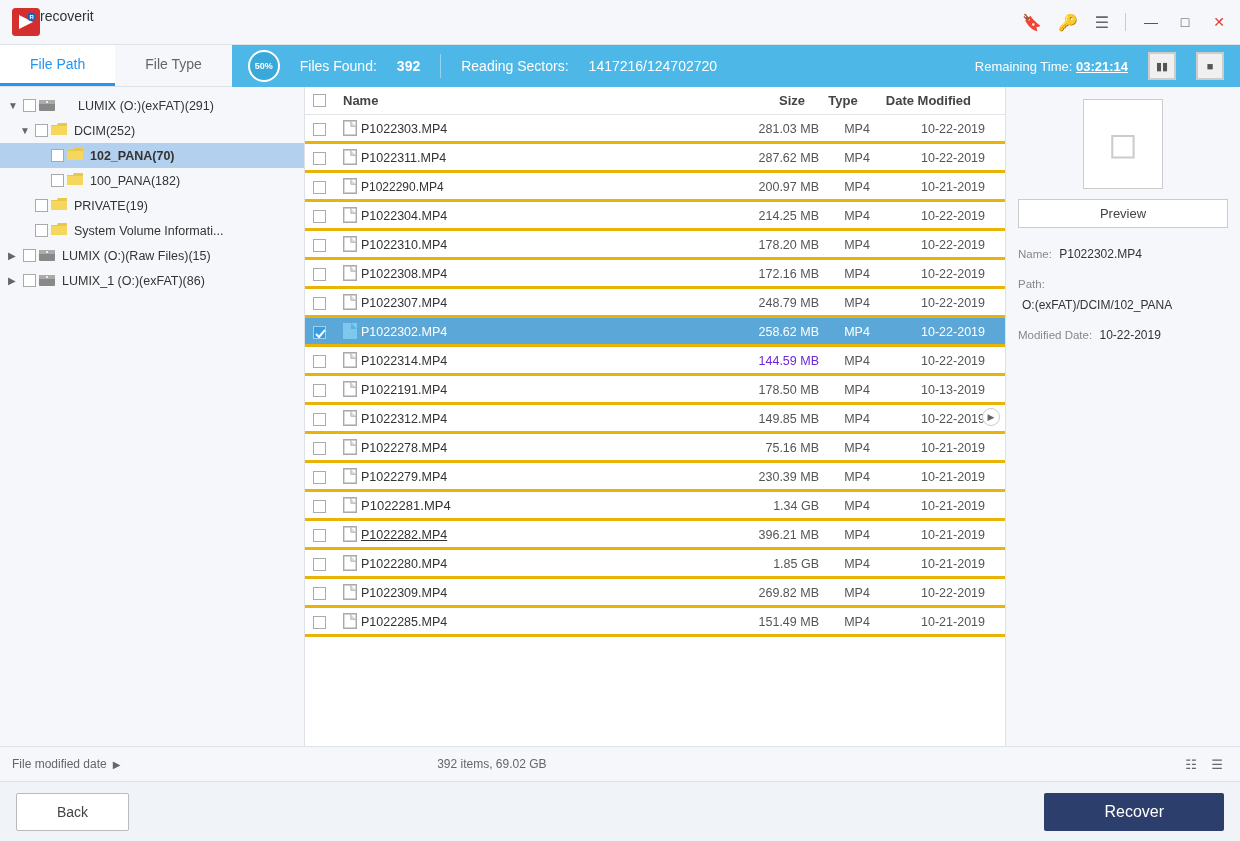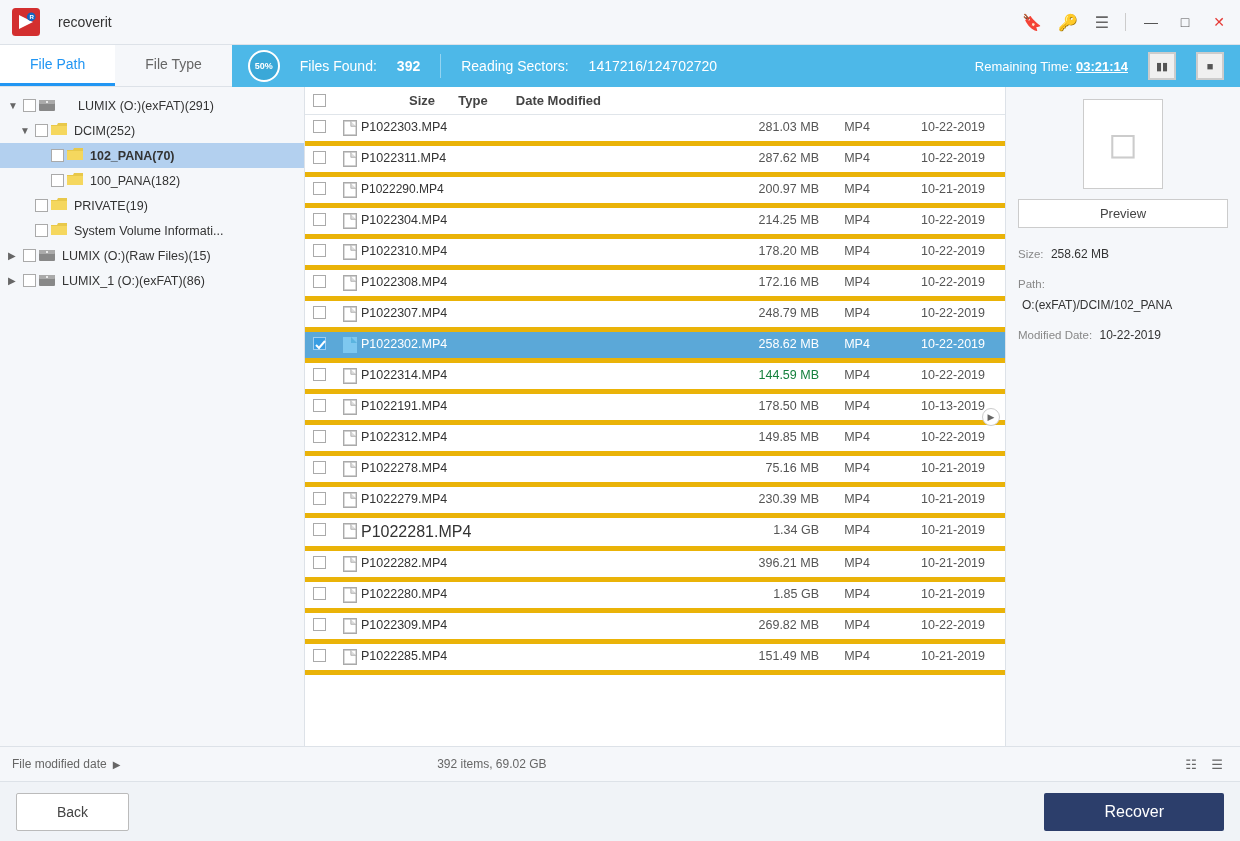--- a/index.html
+++ b/index.html
@@ -18,22 +18,21 @@
       background: #f5f7fa;
       height: 45px;
       display: flex;
       align-items: center;
       padding: 0 12px;
       border-bottom: 1px solid #dde2e8;
       flex-shrink: 0;
     }
     .title-bar-logo {
       display: flex;
-      align-items: center;
-      gap: 18px;
+      gap: 0;
       flex: 1;
     }
     .logo-icon {
       width: 28px;
       height: 28px;
     }
     .logo-text {
       font-size: 14px;
       color: #333;
       font-weight: 500;
@@ -195,25 +194,25 @@
     .col-date { width: 110px; text-align: right; padding-right: 12px; }
     .scrollbar-space { width: 14px; flex-shrink: 0; }
 
     .file-list-body {
       flex: 1;
       overflow-y: scroll;
       overflow-x: hidden;
     }
     .file-row {
       display: flex;
-      align-items: flex-start;
+      align-items: flex-end;
       padding: 5px 8px;
       font-size: 12.5px;
       color: #333;
-      border-bottom: 5px solid #eab308;
+      border-bottom: 3px solid #eab308;
       cursor: pointer;
     }
     .file-row.selected {
       background: #5ba8d8;
       color: white;
     }
     .file-row.selected .col-size,
     .file-row.selected .col-type,
     .file-row.selected .col-date { color: white; }
     .file-icon {
@@ -542,20 +541,21 @@
   </div>
 
   <div class="relative-container">
 
     <div class="file-list-panel">
 
       <div class="file-list-header">
         <div class="col-check">
           <div class="row-check"></div>
         </div>
+        <div class="col-name">Name</div>
         <div class="col-size">Size</div>
         <div class="col-type">Type</div>
         <div class="col-date">Date Modified</div>
         <div class="scrollbar-space"></div>
       </div>
 
       <div class="file-list-body" id="file-list-body">
       <div class="file-row">
             <div style="width: 30px; flex-shrink: 0; display: flex; align-items: center;">
               <div class="row-check"></div>
@@ -696,21 +696,21 @@
             </div>
             <div class="file-icon">
               <svg width="14" height="16" viewBox="0 0 14 16">
                 <rect width="14" height="16" rx="1" fill="white" stroke="#aaa" stroke-width="1"></rect>
                 <polyline points="8,0 14,6 8,6" fill="#ddd" stroke="none"></polyline>
                 <line x1="8" y1="0" x2="8" y2="6" stroke="#aaa" stroke-width="1"></line>
                 <line x1="8" y1="6" x2="14" y2="6" stroke="#aaa" stroke-width="1"></line>
               </svg>
             </div>
             <div class="col-name" style="flex: 1 1 0%; font-size: 12.5px;">P1022314.MP4</div>
-            <div class="col-size" style="color: #15803d;">144.59 MB</div>
+            <div class="col-size" style="color: #6d28d9;">144.59 MB</div>
             <div class="col-type" style="color: rgb(85, 85, 85);">MP4</div>
             <div class="col-date" style="color: rgb(85, 85, 85);">10-22-2019</div>
           </div>
           <div class="file-row">
             <div style="width: 30px; flex-shrink: 0; display: flex; align-items: center;">
               <div class="row-check"></div>
             </div>
             <div class="file-icon">
               <svg width="14" height="16" viewBox="0 0 14 16">
                 <rect width="14" height="16" rx="1" fill="white" stroke="#aaa" stroke-width="1"></rect>
@@ -780,38 +780,38 @@
               <div class="row-check"></div>
             </div>
             <div class="file-icon">
               <svg width="14" height="16" viewBox="0 0 14 16">
                 <rect width="14" height="16" rx="1" fill="white" stroke="#aaa" stroke-width="1"></rect>
                 <polyline points="8,0 14,6 8,6" fill="#ddd" stroke="none"></polyline>
                 <line x1="8" y1="0" x2="8" y2="6" stroke="#aaa" stroke-width="1"></line>
                 <line x1="8" y1="6" x2="14" y2="6" stroke="#aaa" stroke-width="1"></line>
               </svg>
             </div>
-            <div class="col-name" style="flex: 1 1 0%; font-size: 16px;">P1022281.MP4</div>
+            <div class="col-name" style="flex: 1 1 0%; font-size: 13px;">P1022281.MP4</div>
             <div class="col-size" style="color: rgb(85, 85, 85);">1.34 GB</div>
             <div class="col-type" style="color: rgb(85, 85, 85);">MP4</div>
             <div class="col-date" style="color: rgb(85, 85, 85);">10-21-2019</div>
           </div>
           <div class="file-row">
             <div style="width: 30px; flex-shrink: 0; display: flex; align-items: center;">
               <div class="row-check"></div>
             </div>
             <div class="file-icon">
               <svg width="14" height="16" viewBox="0 0 14 16">
                 <rect width="14" height="16" rx="1" fill="white" stroke="#aaa" stroke-width="1"></rect>
                 <polyline points="8,0 14,6 8,6" fill="#ddd" stroke="none"></polyline>
                 <line x1="8" y1="0" x2="8" y2="6" stroke="#aaa" stroke-width="1"></line>
                 <line x1="8" y1="6" x2="14" y2="6" stroke="#aaa" stroke-width="1"></line>
               </svg>
             </div>
-            <div class="col-name" style="flex: 1 1 0%; font-size: 12.5px;">P1022282.MP4</div>
+            <div class="col-name" style="flex: 1 1 0%; font-size: 12.5px; text-decoration: underline;">P1022282.MP4</div>
             <div class="col-size" style="color: rgb(85, 85, 85);">396.21 MB</div>
             <div class="col-type" style="color: rgb(85, 85, 85);">MP4</div>
             <div class="col-date" style="color: rgb(85, 85, 85);">10-21-2019</div>
           </div>
           <div class="file-row">
             <div style="width: 30px; flex-shrink: 0; display: flex; align-items: center;">
               <div class="row-check"></div>
             </div>
             <div class="file-icon">
               <svg width="14" height="16" viewBox="0 0 14 16">
@@ -865,22 +865,22 @@
 
     <div class="expand-arrow-right" style="top:50%;">▶</div>
 
     <div class="preview-panel">
       <div class="preview-thumb">
         <span class="preview-thumb-icon">◻</span>
       </div>
       <div class="preview-btn">Preview</div>
       <div class="preview-info">
         <div class="preview-row">
-          <span class="preview-label">Size:</span>
-          <span class="preview-value" style="margin-left:4px;">258.62 MB</span>
+          <span class="preview-label">Name:</span>
+          <span class="preview-value" style="margin-left:4px;">P1022302.MP4</span>
         </div>
         <div class="preview-row">
           <span class="preview-label">Path:</span>
           <span class="preview-value" style="margin-left:4px;display:block;">O:(exFAT)/DCIM/102_PANA</span>
         </div>
         <div class="preview-row">
           <span class="preview-label">Modified Date:</span>
           <span class="preview-value" style="margin-left:4px;">10-22-2019</span>
         </div>
       </div>

